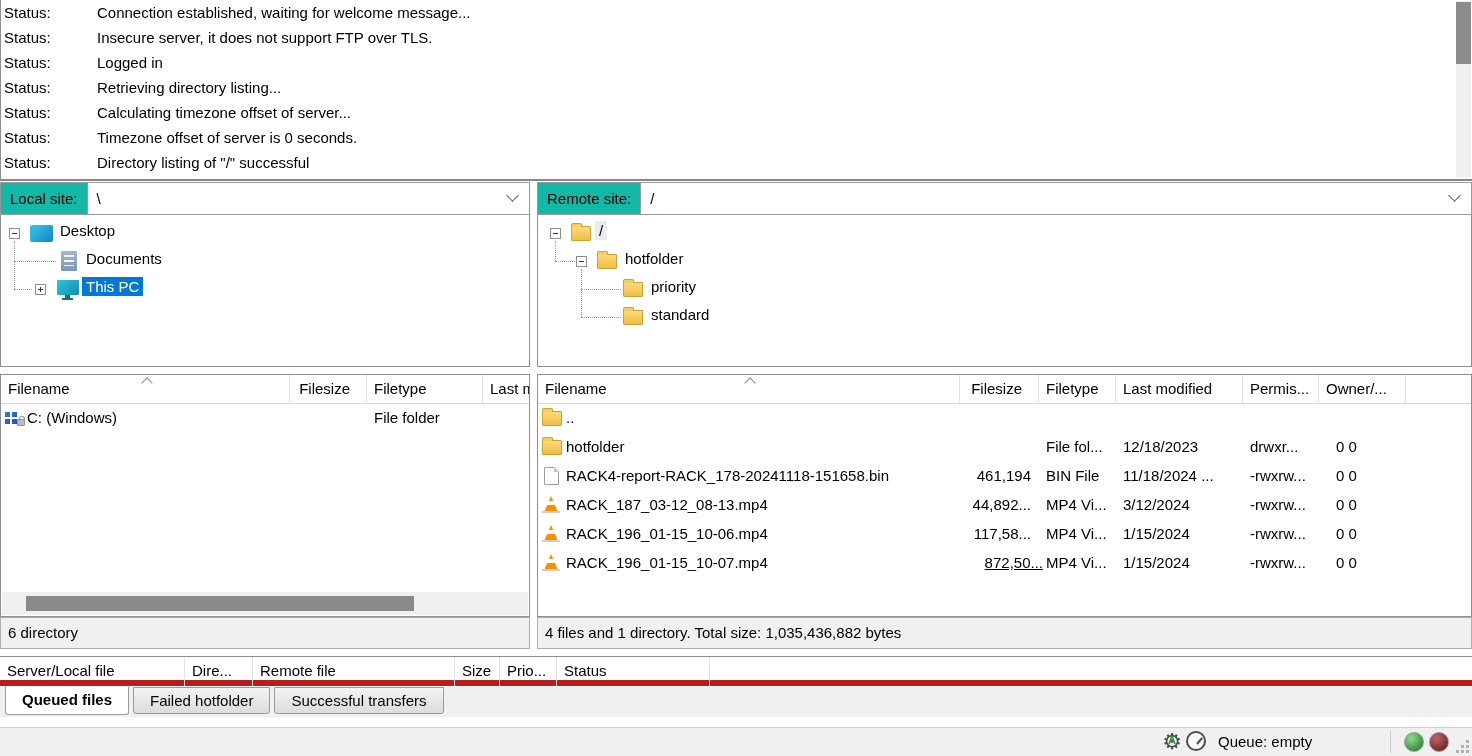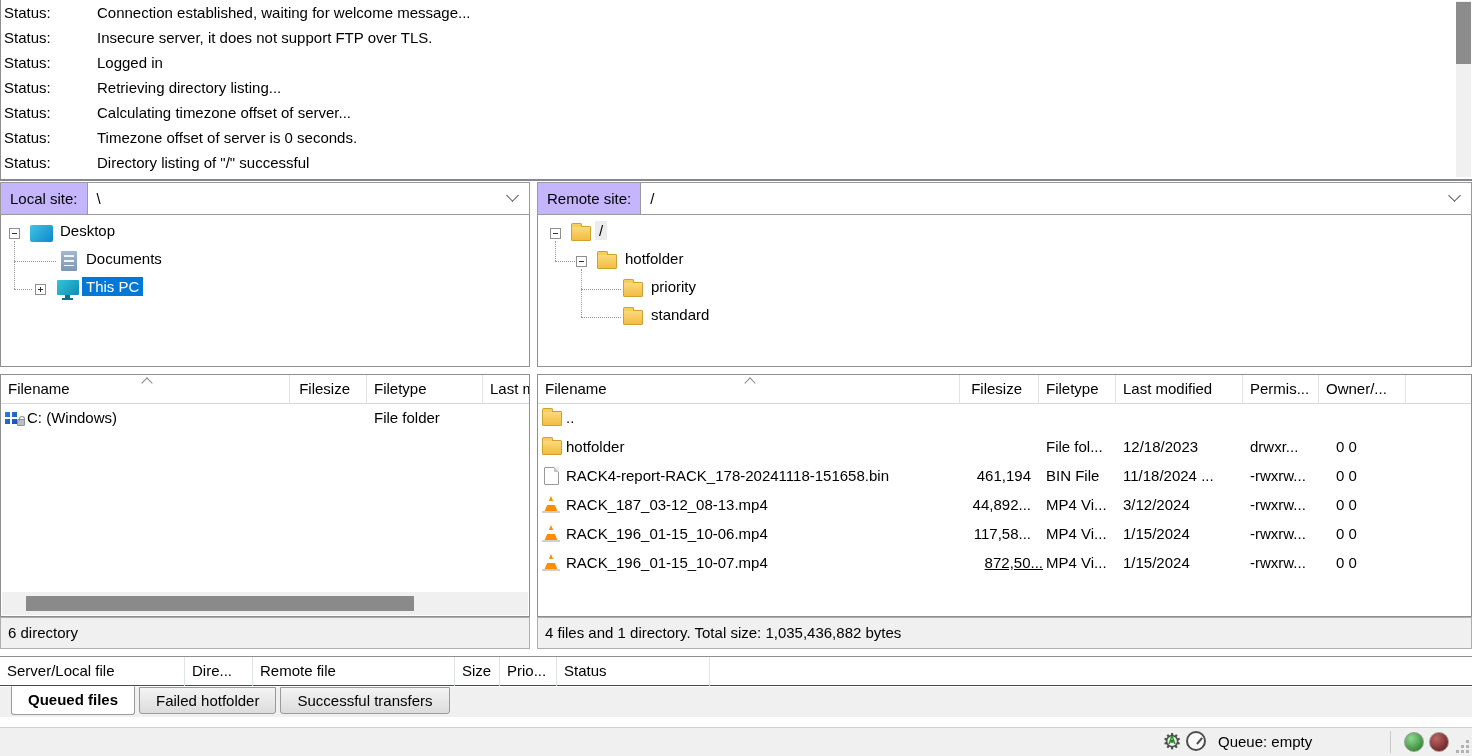--- a/index.html
+++ b/index.html
@@ -11,21 +11,21 @@
   .log-row { display:flex; height:25px; align-items:center; }
   .log-label { width:96px; padding-left:3px; flex:0 0 auto; }
   .log-vscroll { position:absolute; top:1px; right:1px; width:15px; height:176px; background:#f0f0f0; }
   .log-vthumb { position:absolute; top:1px; left:0; width:15px; height:62px; background:#8c8c8c; }
   .sash-h1 { position:absolute; top:179px; left:0; right:0; height:2px; background:#828790; }
 
   
   .sitebar { position:absolute; top:182px; height:33px; background:#fff; border:1px solid #9a9a9a; display:flex; align-items:stretch; }
   .sitebar.local { left:0; width:530px; }
   .sitebar.remote { left:537px; width:935px; }
-  .sitebar-label { background:#c4b5fd; border-right:1px solid #9a9a9a; display:flex; align-items:center; padding:14px 9px; flex:0 0 auto; }
+  .sitebar-label { background:#14b8a6; border-right:1px solid #9a9a9a; display:flex; align-items:center; padding:14px 9px; flex:0 0 auto; }
   .sitebar-value { flex:1; display:flex; align-items:center; padding:0 9px; }
   .combo-chevron { width:9px; height:9px; border-right:1px solid #555; border-bottom:1px solid #555; transform:rotate(45deg); margin:8px 12px 0 0; flex:0 0 auto; }
 
   
   .treepanel { position:absolute; top:215px; height:152px; background:#fff; border:1px solid #8f8f8f; border-top:none; overflow:hidden; }
   .treepanel.local { left:0; width:530px; }
   .treepanel.remote { left:537px; width:935px; }
   .tree-row { position:absolute; height:28px; left:0; right:0; }
   .tree-label { position:absolute; top:2px; padding:1px 4px; white-space:nowrap; }
   .tree-label.selected { background:#0078d7; color:#fff; }
@@ -78,23 +78,23 @@
   .name-text { position:absolute; top:5px; white-space:nowrap; }
   .hscroll { position:absolute; left:1px; right:1px; bottom:1px; height:23px; background:#f0f0f0; }
   .hthumb { position:absolute; top:4px; height:15px; background:#8a8a8a; }
 
   
   .dirstatus { position:absolute; top:617px; height:32px; background:#f0f0f0; border:1px solid #aeaeae; padding:6px 0 0 7px; }
   .dirstatus.local { left:0; width:530px; }
   .dirstatus.remote { left:537px; width:935px; }
 
   
-  .queueheader { position:absolute; top:656px; left:0; right:0; height:30px; background:#fff; border-top:1px solid #8f8f8f; border-bottom:1px solid #b91c1c; }
+  .queueheader { position:absolute; top:656px; left:0; right:0; height:30px; background:#fff; border-top:1px solid #8f8f8f; border-bottom:6px solid #b91c1c; }
   .queueheader .hcell { height:29px; }
-  .tabstrip { position:absolute; top:687px; left:0; right:0; height:30px; background:#f0f0f0; display:flex; align-items:flex-start; padding-left:11px; }
+  .tabstrip { position:absolute; top:687px; left:0; right:0; height:30px; background:#f0f0f0; display:flex; align-items:flex-start; padding-left:5px; }
   .tab { height:27px; padding:4px 16px 0 16px; background:linear-gradient(#f4f4f4,#dcdcdc); border:1px solid #9a9a9a; border-radius:0 0 3px 3px; margin-right:4px; white-space:nowrap; }
   .tab.active { background:#fff; border-top:1px solid #fff; font-weight:bold; height:29px; margin-top:-1px; }
 
   
   .statusbar { position:absolute; left:0; right:0; bottom:0; height:29px; background:#f0f0f0; border-top:1px solid #cfcfcf; }
   .sb-gear { position:absolute; left:1160px; top:2px; width:24px; height:24px; font-family:"DejaVu Sans", sans-serif; font-size:22px; line-height:24px; color:#4d4d4d; text-align:center; }
   .sb-gear .a { position:absolute; left:0; right:0; top:5px; font-size:11px; line-height:11px; font-weight:bold; color:#1fa01f; font-family:"Liberation Sans", sans-serif; }
   .sb-gauge { position:absolute; left:1186px; top:3px; width:20px; height:20px; border:2px solid #4d4d4d; border-radius:50%; background:#fafafa; }
   .sb-gauge::before { content:""; position:absolute; left:8px; top:3px; width:2px; height:8px; background:#4d4d4d; transform:rotate(40deg); transform-origin:bottom center; }
   .sb-queue { position:absolute; left:1218px; top:5px; }

